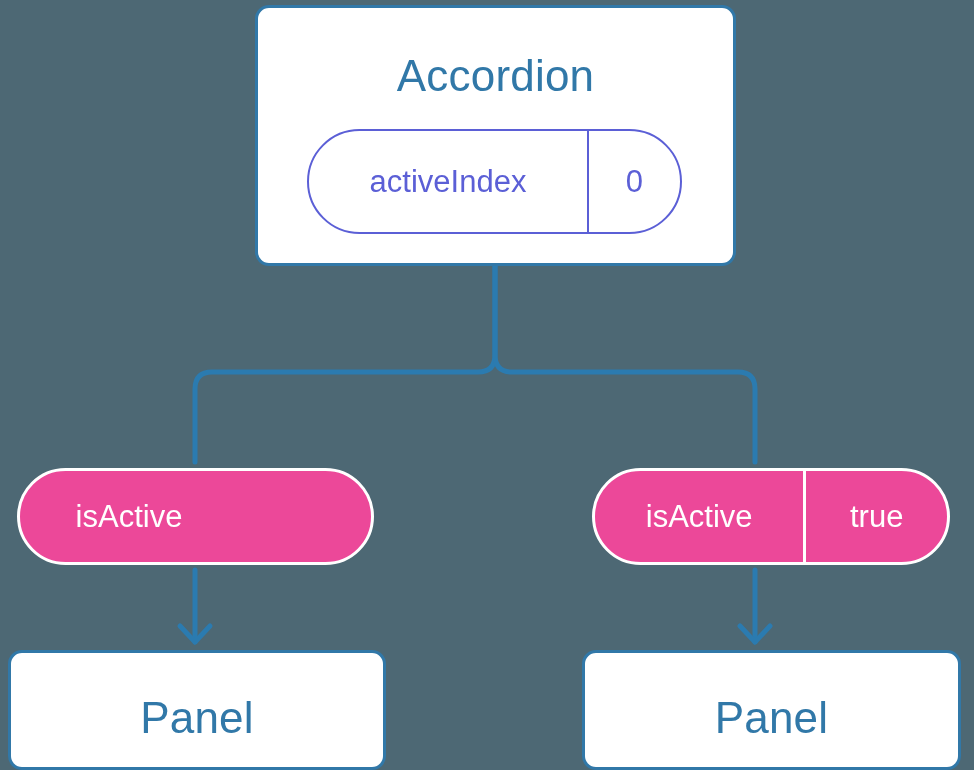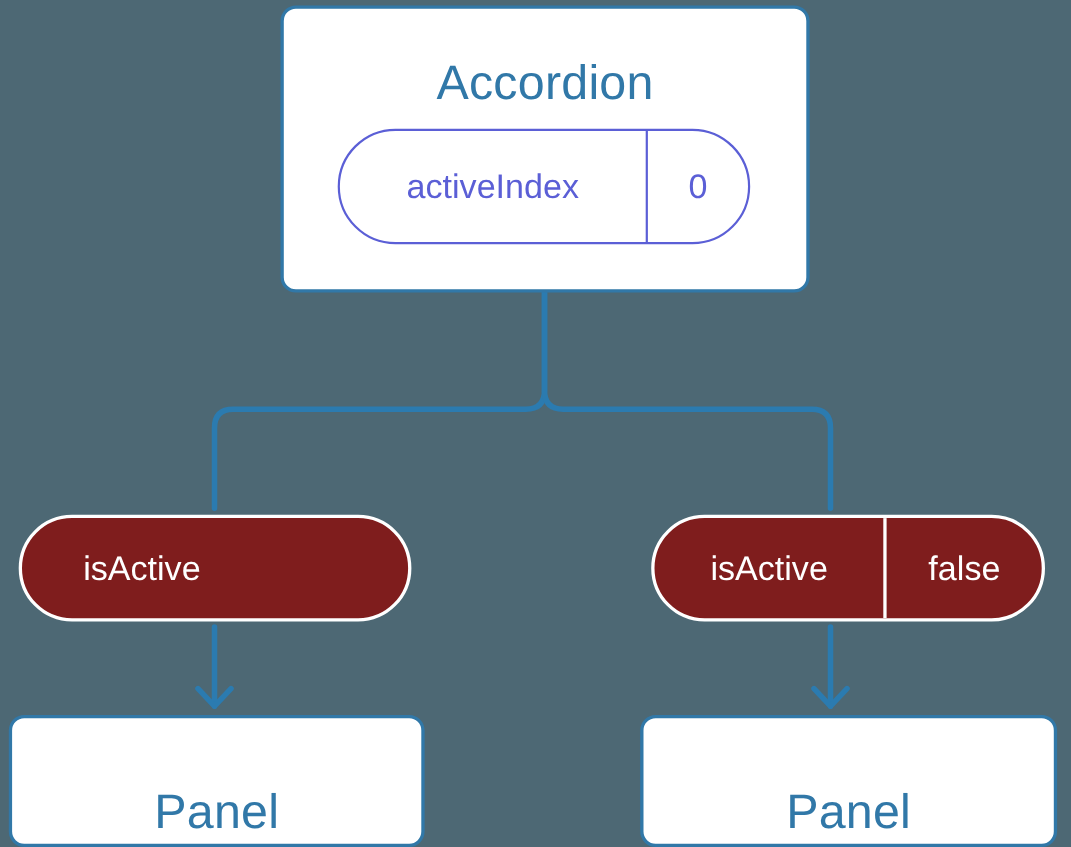--- a/index.html
+++ b/index.html
@@ -52,21 +52,21 @@
     height: 261px;
   }
   #accordion-card .card-title {
     margin-top: 46px;
   }
 
   .panel-card {
     height: 120px;
   }
   .panel-card .card-title {
-    margin-top: 64px;
+    margin-top: 43px;
   }
   #panel-left {
     left: 8px;
     top: 650px;
     width: 378px;
   }
   #panel-right {
     left: 582px;
     top: 650px;
     width: 379px;
@@ -102,33 +102,33 @@
   .pill.outline .pill-val {
     color: #5b5fd6;
   }
   .pill.outline .pill-val {
     border-left: 2px solid #5b5fd6;
   }
 
   
   .pill.filled {
     border: 3px solid #ffffff;
-    background: #7f1d1d;
+    background: #ec4899;
   }
   .pill.filled .pill-key,
   .pill.filled .pill-val {
     color: #ffffff;
   }
   .pill.filled .pill-val {
     border-left: 3px solid #ffffff;
   }
 
   #pill-active-index {
     left: 307px;
-    top: 117px;
+    top: 129px;
     width: 375px;
     height: 105px;
   }
   #pill-active-index .pill-key { width: 281px; }
   #pill-active-index .pill-val { width: 94px; }
 
   #pill-is-active-left {
     left: 17px;
     top: 468px;
     width: 357px;
@@ -183,21 +183,21 @@
     <span class="pill-key">activeIndex</span>
     <span class="pill-val">0</span>
   </div>
 
   <div class="pill filled" id="pill-is-active-left">
     <span class="pill-key">isActive</span>
   </div>
 
   <div class="pill filled" id="pill-is-active-right">
     <span class="pill-key">isActive</span>
-    <span class="pill-val">false</span>
+    <span class="pill-val">true</span>
   </div>
 
   <div class="card panel-card" id="panel-left">
     <div class="card-title">Panel</div>
   </div>
 
   <div class="card panel-card" id="panel-right">
     <div class="card-title">Panel</div>
   </div>
 

